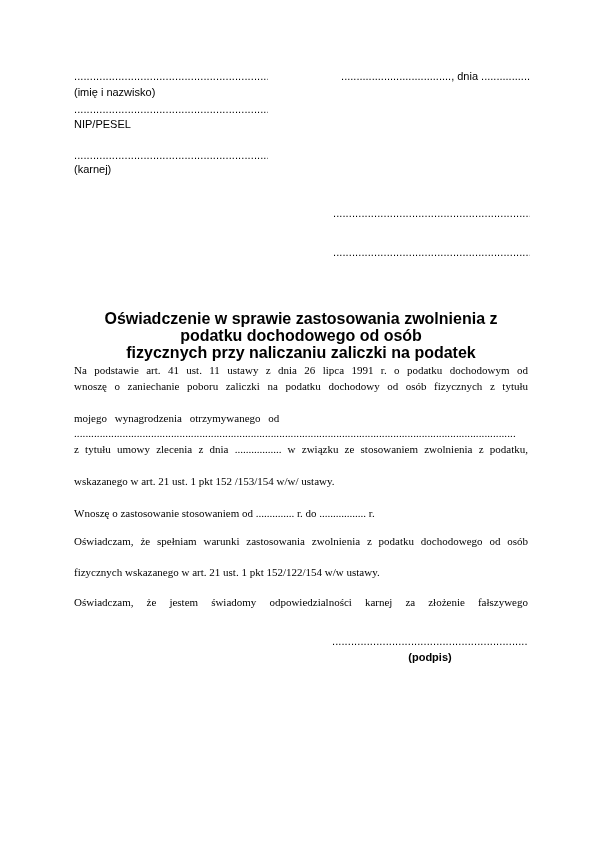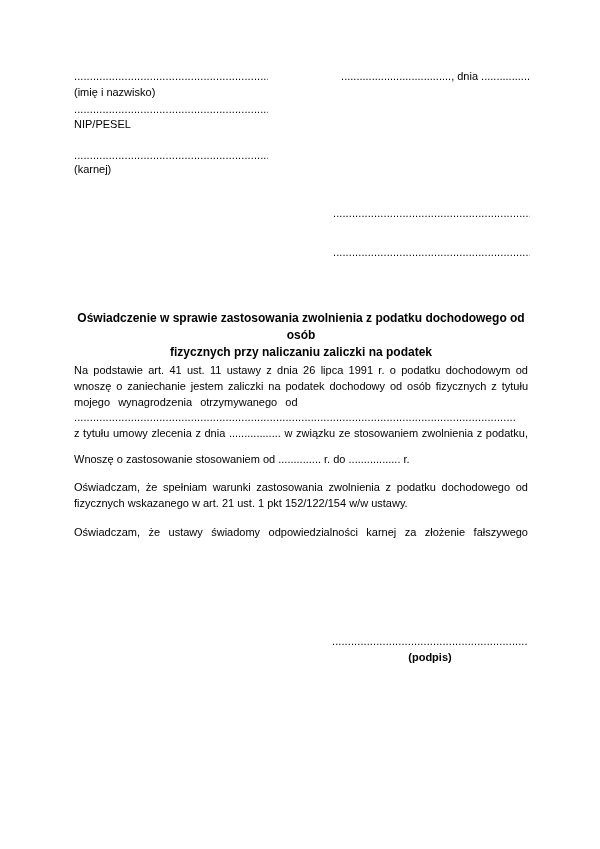--- a/index.html
+++ b/index.html
@@ -20,26 +20,26 @@
     line-height:14px;
     height:14px;
     letter-spacing:0.1px;
   }
   .fieldlabel{line-height:14px;}
   .right-align{text-align:right;white-space:nowrap;}
   .title{
     left:74px;right:72px;top:310px;
     text-align:center;
     font-weight:bold;
-    font-size:12px;line-height:17px;
+    font-size:16px;line-height:17px;
   }
-  .body-block{left:74px;top:363px;width:454px;}
+  .body-block{left:74px;top:363px;width:454px;font-family:Liberation Serif, serif;}
   .bline{line-height:15.8px;height:15.8px;overflow:hidden;}
   .just{text-align:justify;text-align-last:justify;}
-  .pre{white-space:pre;text-align:left;}
+  .pre{white-space:pre;text-align:left;margin-top:16px;}
   .wide{word-spacing:5px;}
   .dots-row{width:442px;overflow:hidden;white-space:nowrap;line-height:15.8px;height:15.8px;letter-spacing:0.1px;}
   .p-gap-sm{margin-top:10px;}
   .p-gap-md{margin-top:12px;}
   .p-gap-lg{margin-top:14px;}
   .signature{right:72px;top:634px;width:196px;text-align:center;}
   .signature .dotline{width:196px;line-height:15.8px;height:15.8px;}
   .signature .fieldlabel{line-height:15.8px;font-weight:bold;}
   .hdr-dots{width:194px;}
   .rline{width:197px;}
@@ -65,37 +65,38 @@
 
   <div class="abs title">
     <div>Oświadczenie w sprawie zastosowania zwolnienia z podatku dochodowego od osób</div>
     <div>fizycznych przy naliczaniu zaliczki na podatek</div>
   </div>
 
   <div class="abs body-block">
 
     <div>
       <div class="bline just">Na podstawie art. 41 ust. 11 ustawy z dnia 26 lipca 1991 r. o podatku dochodowym od</div>
-      <div class="bline just">wnoszę o zaniechanie jestem zaliczki na podatek dochodowy od osób fizycznych z tytułu</div>
+      <div class="bline just">wnoszę o zaniechanie poboru zaliczki na podatku dochodowy od osób fizycznych z tytułu</div>
       <div class="bline pre wide">mojego wynagrodzenia otrzymywanego od</div>
       <div class="dots-row">................................................................................................................................................................</div>
       <div class="bline just">z tytułu umowy zlecenia z dnia ................. w związku ze stosowaniem zwolnienia z podatku,</div>
+      <div class="bline pre">wskazanego w art. 21 ust. 1 pkt 152 /153/154 w/w/ ustawy.</div>
     </div>
 
     <div class="p-gap-sm">
       <div class="bline pre">Wnoszę o zastosowanie stosowaniem od .............. r. do ................. r.</div>
     </div>
 
     <div class="p-gap-md">
       <div class="bline just">Oświadczam, że spełniam warunki zastosowania zwolnienia z podatku dochodowego od osób</div>
       <div class="bline pre">fizycznych wskazanego w art. 21 ust. 1 pkt 152/122/154 w/w ustawy.</div>
     </div>
 
     <div class="p-gap-lg">
-      <div class="bline just">Oświadczam, że ustawy świadomy odpowiedzialności karnej za złożenie fałszywego</div>
+      <div class="bline just">Oświadczam, że jestem świadomy odpowiedzialności karnej za złożenie fałszywego</div>
     </div>
 
   </div>
 
   <div class="abs signature">
     <span class="dotline">......................................................................</span>
     <div class="fieldlabel">(podpis)</div>
   </div>
 
 </div>

